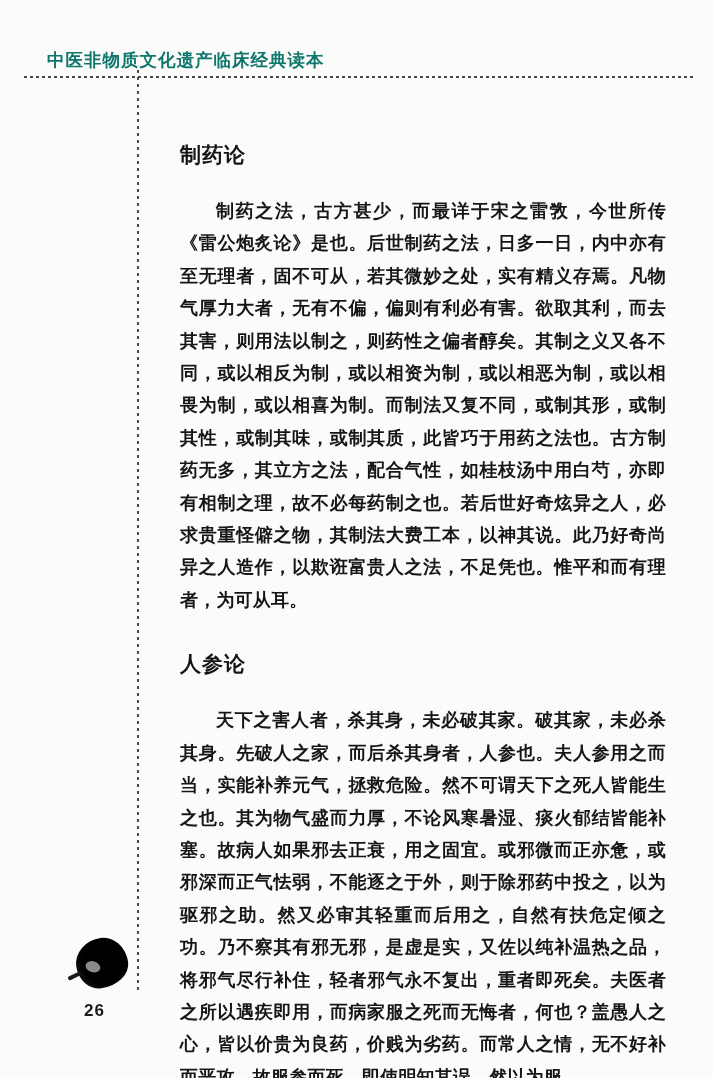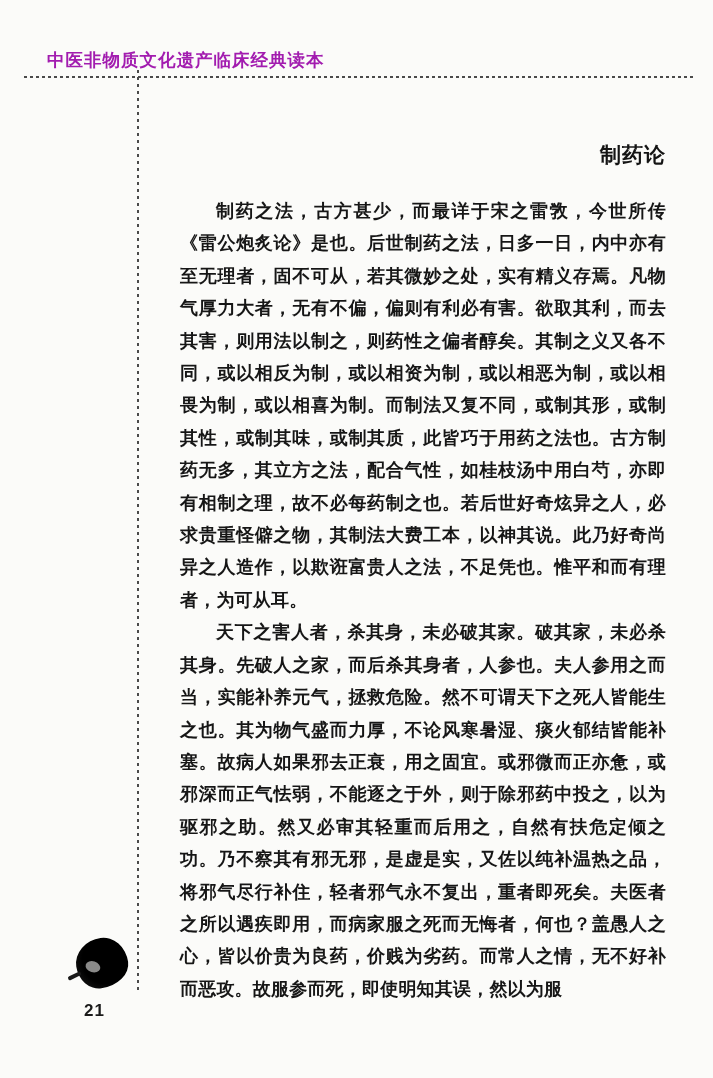--- a/index.html
+++ b/index.html
@@ -20,21 +20,21 @@
     inset: 0;
     background: #fbfbf9;
   }
   .running-header {
     position: absolute;
     left: 47px;
     top: 48px;
     font-size: 17.5px;
     font-weight: bold;
     letter-spacing: 1px;
-    color: #a21caf;
+    color: #0f766e;
   }
   .header-rule {
     position: absolute;
     left: 24px;
     top: 76px;
     width: 672px;
     height: 2px;
     background: repeating-linear-gradient(90deg, #4a4a4a 0 3px, transparent 3px 6px);
   }
   .margin-rule {
@@ -50,21 +50,20 @@
     left: 180px;
     top: 141px;
     width: 486px;
   }
   .section-title {
     font-size: 21px;
     font-weight: bold;
     color: #141414;
     margin: 0 0 26px 0;
     letter-spacing: 1px;
-    text-align: right;
   }
   .section-title.second {
     margin-top: 34px;
   }
   .body-paragraph {
     font-size: 18px;
     line-height: 32.4px;
     font-weight: bold;
     text-align: justify;
     text-indent: 2em;
@@ -125,22 +124,23 @@
   <div class="header-rule"></div>
 
   <div class="margin-rule"></div>
 
   <div class="content">
 
     <h2 class="section-title">制药论</h2>
 
     <p class="body-paragraph">制药之法，古方甚少，而最详于宋之雷敩，今世所传《雷公炮炙论》是也。后世制药之法，日多一日，内中亦有至无理者，固不可从，若其微妙之处，实有精义存焉。凡物气厚力大者，无有不偏，偏则有利必有害。欲取其利，而去其害，则用法以制之，则药性之偏者醇矣。其制之义又各不同，或以相反为制，或以相资为制，或以相恶为制，或以相畏为制，或以相喜为制。而制法又复不同，或制其形，或制其性，或制其味，或制其质，此皆巧于用药之法也。古方制药无多，其立方之法，配合气性，如桂枝汤中用白芍，亦即有相制之理，故不必每药制之也。若后世好奇炫异之人，必求贵重怪僻之物，其制法大费工本，以神其说。此乃好奇尚异之人造作，以欺诳富贵人之法，不足凭也。惟平和而有理者，为可从耳。</p>
 
+    <h2 class="section-title second">人参论</h2>
 
     <p class="body-paragraph">天下之害人者，杀其身，未必破其家。破其家，未必杀其身。先破人之家，而后杀其身者，人参也。夫人参用之而当，实能补养元气，拯救危险。然不可谓天下之死人皆能生之也。其为物气盛而力厚，不论风寒暑湿、痰火郁结皆能补塞。故病人如果邪去正衰，用之固宜。或邪微而正亦惫，或邪深而正气怯弱，不能逐之于外，则于除邪药中投之，以为驱邪之助。然又必审其轻重而后用之，自然有扶危定倾之功。乃不察其有邪无邪，是虚是实，又佐以纯补温热之品，将邪气尽行补住，轻者邪气永不复出，重者即死矣。夫医者之所以遇疾即用，而病家服之死而无悔者，何也？盖愚人之心，皆以价贵为良药，价贱为劣药。而常人之情，无不好补而恶攻。故服参而死，即使明知其误，然以为服</p>
 
   </div>
 
   <div class="ink-blot"></div>
 
-  <div class="page-number">21</div>
+  <div class="page-number">26</div>
 
 </div>
 
 </body></html>

